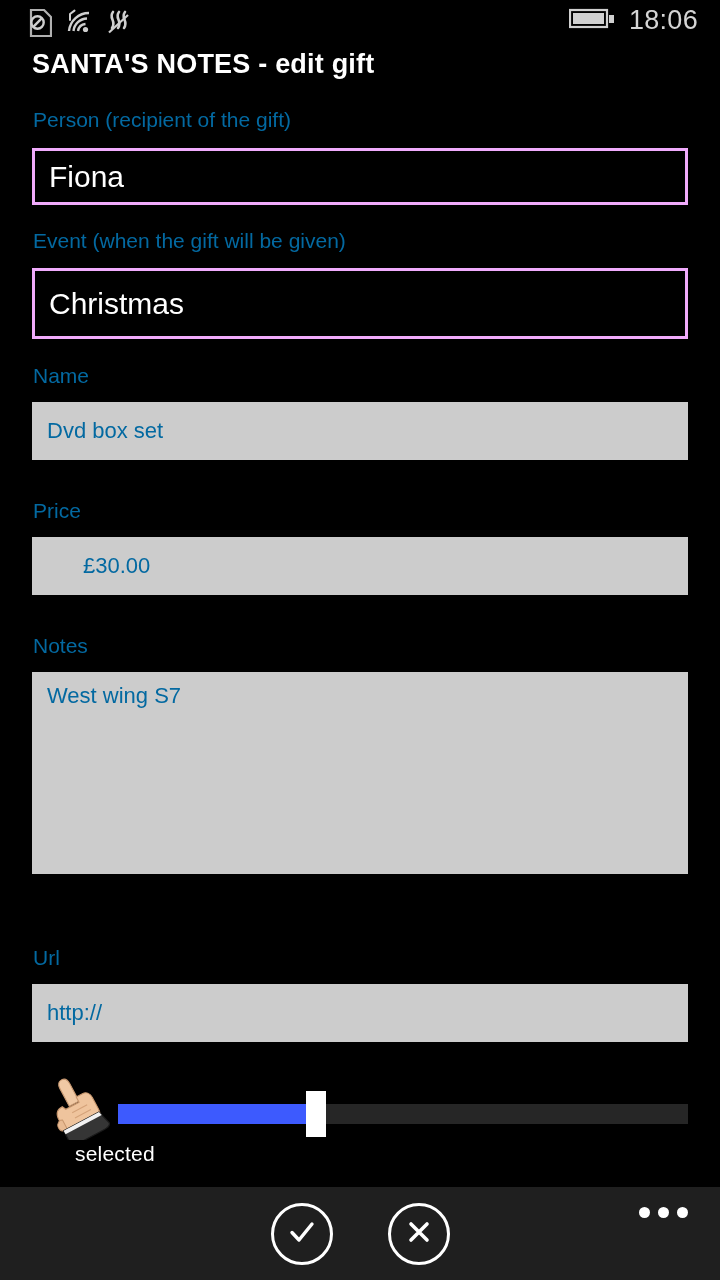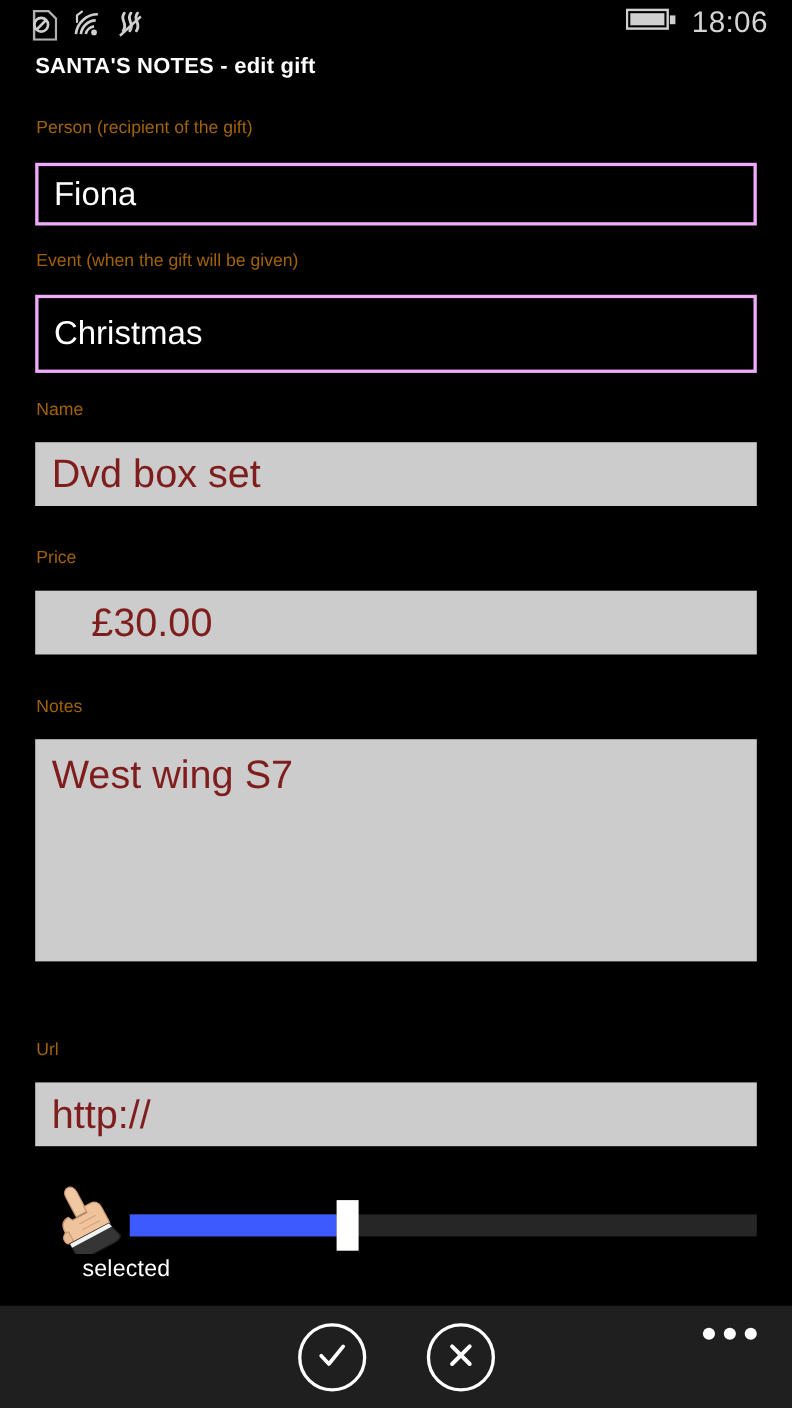--- a/index.html
+++ b/index.html
@@ -31,47 +31,47 @@
   }
   .sb-icon { display:block; }
   .sb-time {
     color:#d4d4d4; font-size:27px; letter-spacing:.3px;
     font-family:"Liberation Sans", sans-serif;
   }
 
   
   .page-title {
     position:absolute; left:32px; top:49px;
-    color:#fff; font-size:20px; font-weight:600;
+    color:#fff; font-size:27px; font-weight:600;
     letter-spacing:.2px; white-space:nowrap;
   }
 
   
   .form { position:absolute; left:0; top:0; width:720px; }
   .field-label {
     position:absolute; left:33px;
-    color:#a16207; font-size:16px; font-weight:400;
+    color:#0369a1; font-size:21px; font-weight:400;
     white-space:nowrap;
   }
   .box-outline {
     position:absolute; left:32px; width:656px;
     background:#000; border:3px solid #f0abfc;
     display:flex; align-items:center;
   }
   .box-outline .val {
     color:#ffffff; font-size:30px; padding-left:14px;
     white-space:nowrap; overflow:hidden;
   }
   .box-filled {
     position:absolute; left:32px; width:656px;
     background:#cccccc; border:none;
     display:flex; align-items:flex-start;
   }
   .box-filled .val {
-    color:#7f1d1d; font-size:36px; padding-left:15px;
+    color:#0369a1; font-size:22px; padding-left:15px;
     white-space:nowrap; overflow:hidden;text-align:center;
   }
 
   
   #lbl-person  { top:108px; }
   #fld-person  { top:148px; height:57px; }
   #lbl-event   { top:229px; }
   #fld-event   { top:268px; height:71px; }
   #lbl-name    { top:364px; }
   #fld-name    { top:402px; height:58px; align-items:center; }

